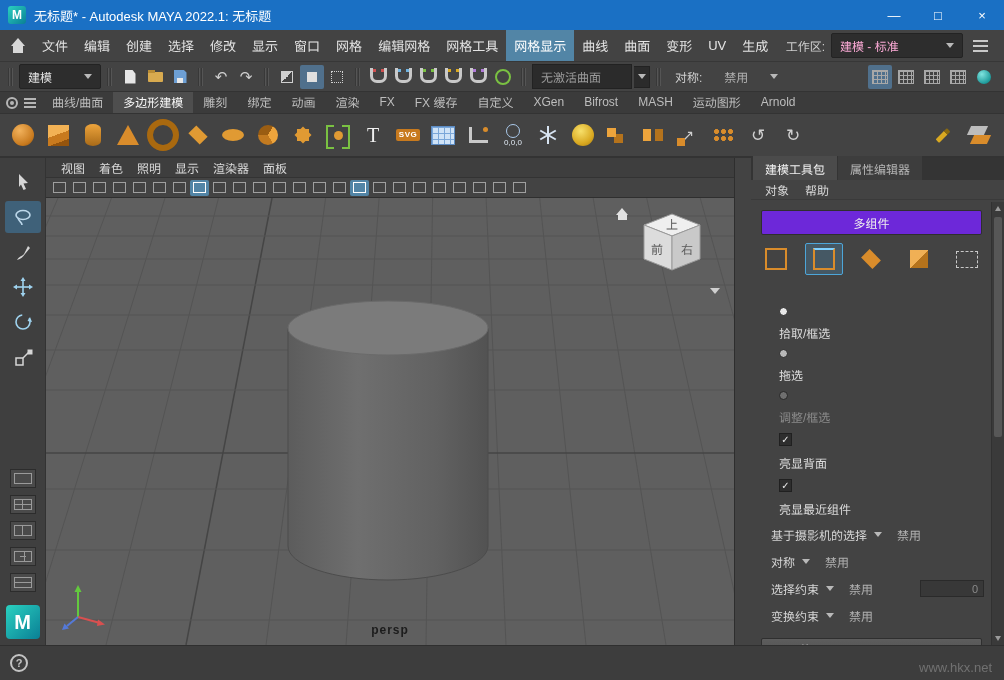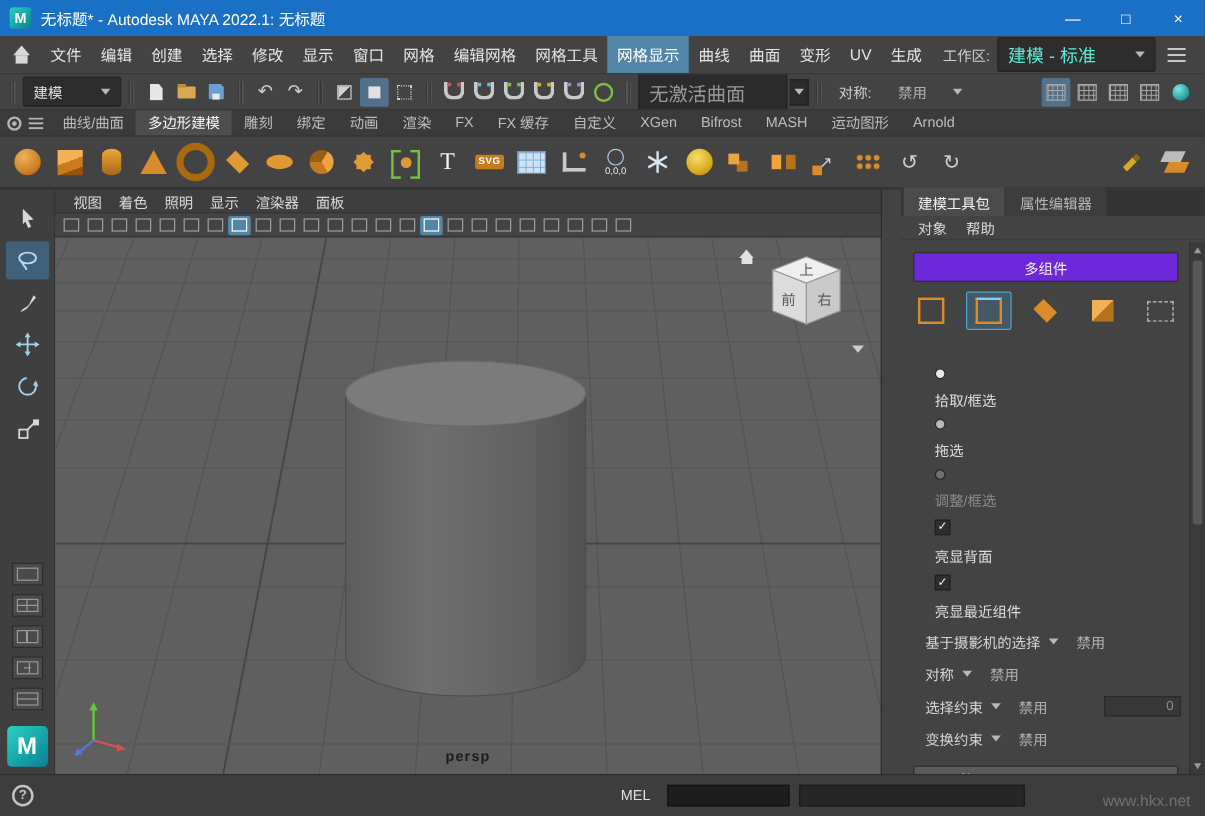--- a/index.html
+++ b/index.html
@@ -18,21 +18,21 @@
   
   .menubar { height:32px; background:#434343; border-bottom:1px solid #373737; display:flex; align-items:center; padding:0 6px; overflow:hidden; }
   .home { width:16px; height:15px; position:relative; margin:0 8px 0 4px; flex-shrink:0; }
   .home::before { content:""; position:absolute; left:3px; top:8px; width:10px; height:7px; background:#d8d8d8; }
   .home::after { content:""; position:absolute; left:1px; top:0; border-left:7px solid transparent; border-right:7px solid transparent; border-bottom:8px solid #d8d8d8; }
   .menus { display:flex; align-items:center; }
   .menu-item { padding:6px 8px; font-size:13px; color:#e4e4e4; flex-shrink:0; }
   .menu-item.active { background:#5285a6; color:#fff; }
   .mb-spacer { flex:1; }
   .ws-label { color:#cfcfcf; font-size:12px; margin-right:6px; }
-  .ws-select { display:flex; align-items:center; background:#2d2d2d; border:1px solid #232323; border-radius:2px; padding:3px 8px; color:#5eead4; font-size:15px; min-width:132px; justify-content:space-between; gap:10px; }
+  .ws-select { display:flex; align-items:center; background:#2d2d2d; border:1px solid #232323; border-radius:2px; padding:3px 8px; color:#f9a8d4; font-size:12px; min-width:132px; justify-content:space-between; gap:10px; }
   .caret { width:0; height:0; border-left:4px solid transparent; border-right:4px solid transparent; border-top:5px solid #b9b9b9; display:inline-block; }
   .mb-opts { width:15px; height:12px; margin:0 10px; background:linear-gradient(#c9c9c9 2px,transparent 2px); background-size:100% 5px; }
 
   
   .toolbar { height:30px; background:#434343; border-bottom:1px solid #333; display:flex; align-items:center; padding:0 4px; gap:2px; overflow:hidden; }
   .grip { width:5px; height:18px; margin:0 4px; background:repeating-linear-gradient(90deg,#383838 0 1px,#555 1px 2px,transparent 2px 3px); flex-shrink:0; }
   .mode-select { display:flex; align-items:center; background:#2d2d2d; border:1px solid #232323; border-radius:2px; padding:3px 8px; color:#e0e0e0; font-size:12px; width:82px; justify-content:space-between; flex-shrink:0; }
   .tb-group { display:flex; align-items:center; gap:1px; }
   .tb-icon { width:24px; height:24px; display:flex; align-items:center; justify-content:center; position:relative; border-radius:2px; flex-shrink:0; }
   .tb-icon.active { background:#50708c; }
@@ -48,21 +48,21 @@
   .t-mask3::before { content:""; width:10px; height:10px; border:1px dotted #d0d0d0; }
   .t-magnet::before { content:""; width:11px; height:12px; border:3px solid #c9c9c9; border-top:none; border-radius:0 0 7px 7px; margin-top:-2px; }
   .t-magnet::after { content:""; position:absolute; top:4px; left:7px; width:3px; height:3px; background:#cf5050; box-shadow:8px 0 0 #cf5050; }
   .t-magnet.c2::after { background:#6fb3e0; box-shadow:8px 0 0 #6fb3e0; }
   .t-magnet.c3::after { background:#7ac142; box-shadow:8px 0 0 #7ac142; }
   .t-magnet.c4::after { background:#d9a921; box-shadow:8px 0 0 #d9a921; }
   .t-magnet.c5::after { background:#b07ad8; box-shadow:8px 0 0 #b07ad8; }
   .t-live::before { content:""; width:12px; height:12px; border-radius:50%; border:2px solid #7ac142; }
   .t-grid::before { content:""; width:14px; height:12px; border:1px solid #a8a8a8; background-image:linear-gradient(#a8a8a8 1px,transparent 1px),linear-gradient(90deg,#a8a8a8 1px,transparent 1px); background-size:4px 4px; }
   .t-ball::before { content:""; width:14px; height:14px; border-radius:50%; background:radial-gradient(circle at 35% 30%,#7fe3df,#1f9c9c 70%,#0c6a6a); }
-  .tb-field { background:#2b2b2b; border:1px solid #222; color:#9a9a9a; font-size:16px; padding:3px 8px; width:124px; flex-shrink:0; }
+  .tb-field { background:#2b2b2b; border:1px solid #222; color:#9a9a9a; font-size:12px; padding:3px 8px; width:100px; flex-shrink:0; }
   .tb-caret-btn { width:16px; height:22px; display:flex; align-items:center; justify-content:center; background:#2b2b2b; border:1px solid #222; border-left:none; }
   .tb-combo { display:flex; align-items:center; gap:22px; padding:3px 8px; color:#cfcfcf; font-size:12px; flex-shrink:0; }
   .tb-combo .val { color:#b0b0b0; }
   .tb-right { margin-left:auto; display:flex; align-items:center; gap:2px; padding-right:4px; }
 
   
   .shelf-tabs { height:22px; background:#3b3b3b; border-bottom:1px solid #333; display:flex; align-items:flex-end; padding-left:4px; overflow:hidden; }
   .mini-gear { width:12px; height:12px; border-radius:50%; border:2px solid #b5b5b5; margin:0 4px 4px 2px; position:relative; flex-shrink:0; }
   .mini-gear::before { content:""; position:absolute; left:2px; top:2px; width:4px; height:4px; background:#b5b5b5; border-radius:50%; }
   .mini-menu { width:12px; height:10px; margin:0 6px 5px 2px; background:linear-gradient(#b5b5b5 2px,transparent 2px); background-size:100% 4px; flex-shrink:0; }
@@ -690,21 +690,16 @@
       <div class="rp-scroll">
         <div class="sb-btn sb-up"></div>
         <div class="sb-thumb"></div>
         <div class="sb-btn sb-down"></div>
       </div>
     </div>
   </div>
 
   <div class="bottombar bar">
     <div class="help-icon">?</div>
-    <div class="mel-group">
-      <span class="mel-label">MEL</span>
-      <div class="cmd-field"></div>
-      <div class="result-field"></div>
-    </div>
     <span class="watermark">www.hkx.net</span>
   </div>
 
 </div>
 
 </body></html>

